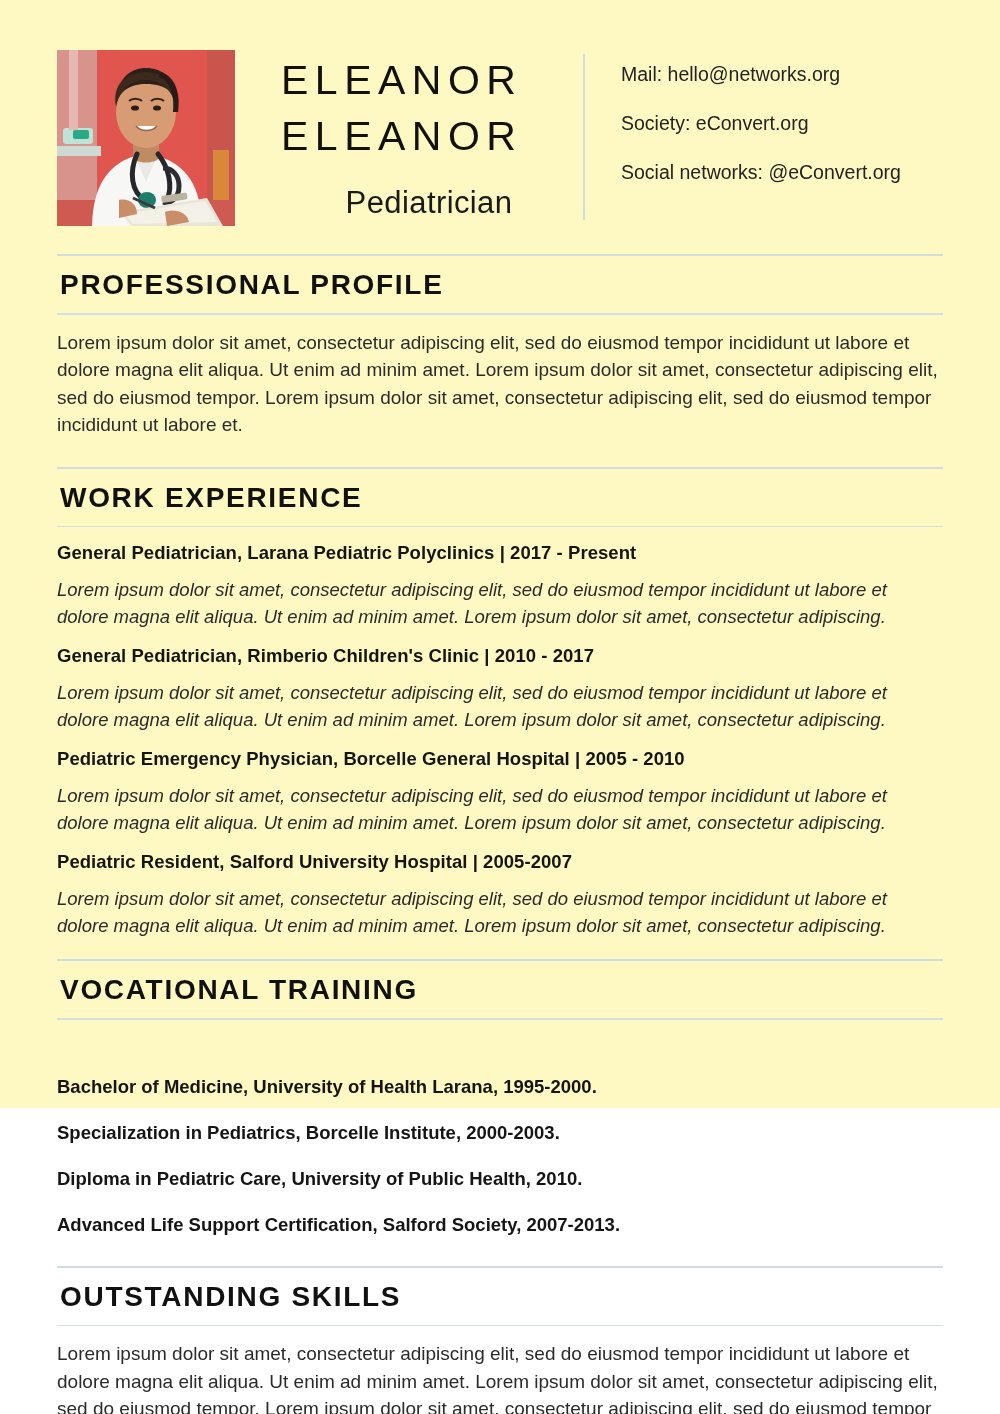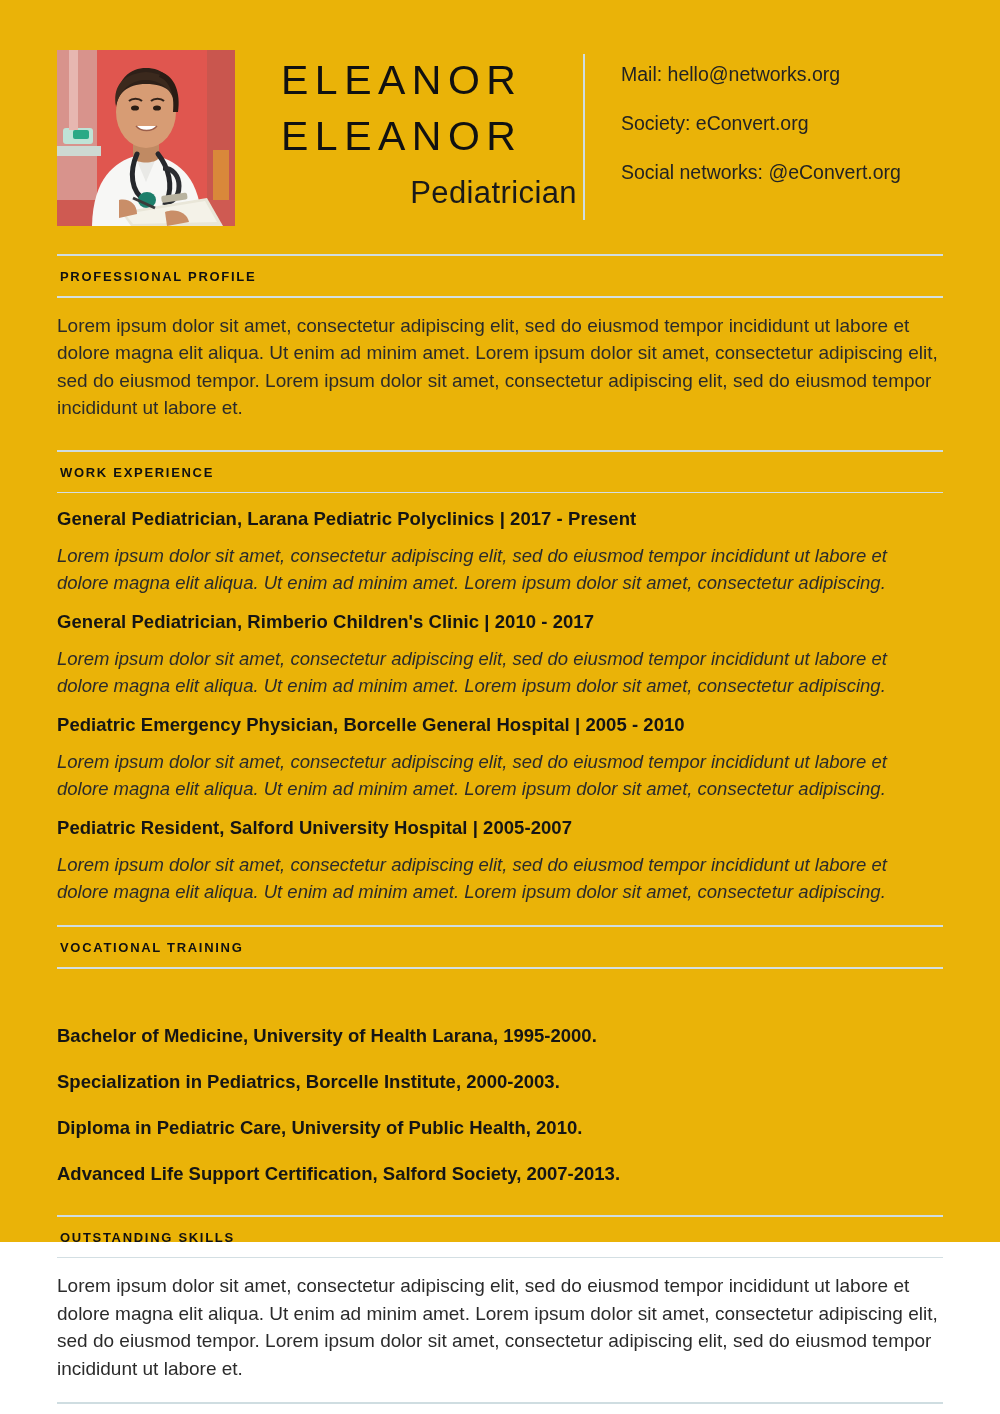--- a/index.html
+++ b/index.html
@@ -11,22 +11,22 @@
     width: 1000px;
     height: 1414px;
     font-family: "Liberation Sans", sans-serif;
     color: #1a1a1a;
     -webkit-font-smoothing: antialiased;
   }
 
   .page {
     position: relative;
     width: 1000px;
-    height: 1242px;
-    background: #eab308;
+    height: 1108px;
+    background: #fef9c3;
     box-sizing: border-box;
     padding: 0 57px;
   }
 
   
   .header {
     display: flex;
     align-items: flex-start;
     padding-top: 50px;
     height: 176px;
@@ -59,23 +59,23 @@
     color: #111111;
     white-space: nowrap;
   }
 
   .job-title {
     font-size: 31px;
     font-weight: 300;
     letter-spacing: 0.4px;
     line-height: 46px;
     color: #1a1a1a;
-    text-align: right;
+    text-align: center;
     padding-right: 6px;
-    margin-top: 6px;
+    margin-top: 16px;
   }
 
   .v-sep {
     width: 2px;
     align-self: stretch;
     background: #cfdde1;
     margin: 4px 0 6px 0;
     flex: 0 0 2px;
   }
 
@@ -100,21 +100,21 @@
   .section { margin-top: 0; }
 
   .rule {
     height: 2px;
     background: #cfdde1;
     width: 100%;
   }
   .rule.thin { height: 1.5px; background: #d3dfe3; }
 
   .section-title {
-    font-size: 13px;
+    font-size: 28px;
     font-weight: bold;
     letter-spacing: 1.7px;
     color: #111111;
     padding: 13px 0 12px 3px;
     text-transform: uppercase;
   }
 
   .body-text {
     font-size: 19px;
     line-height: 27.5px;

